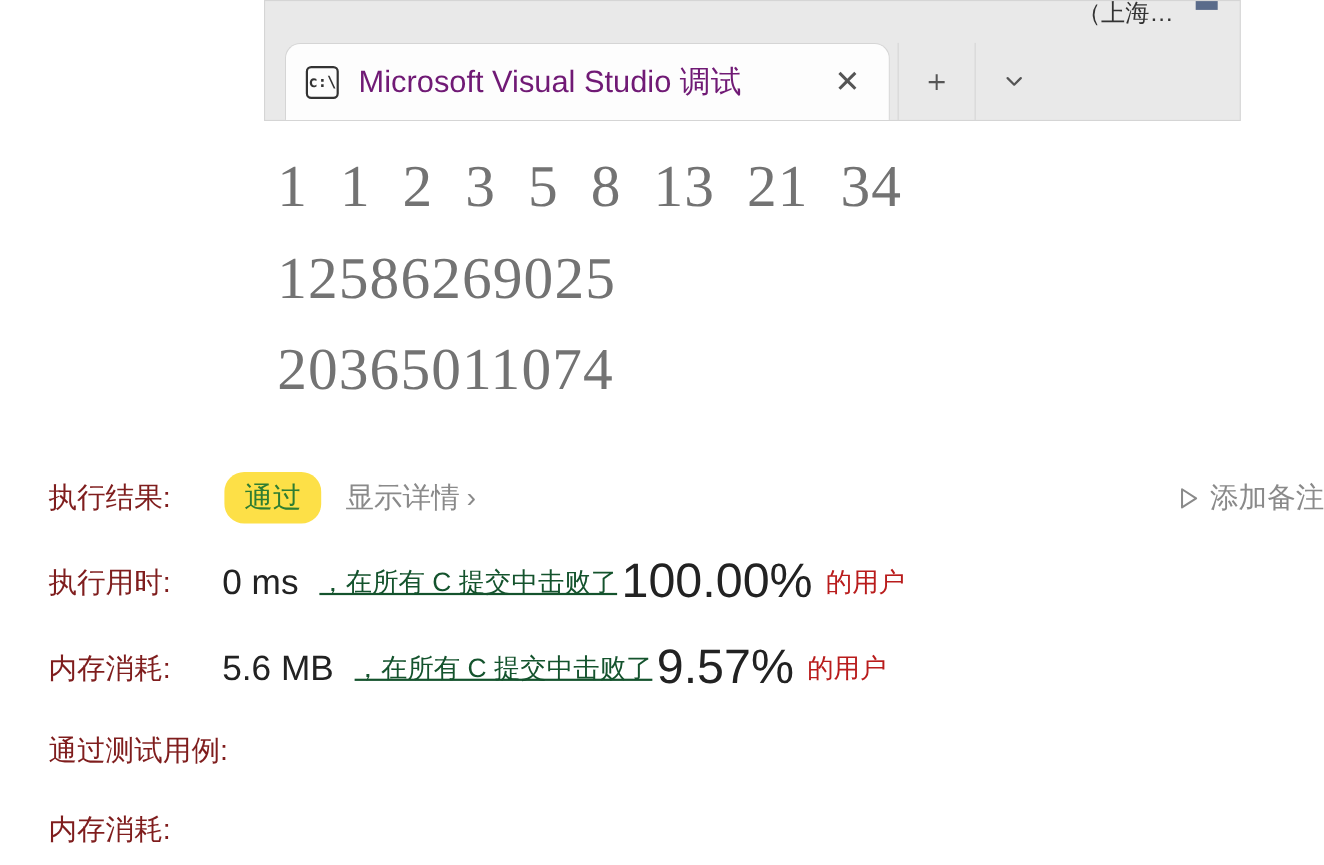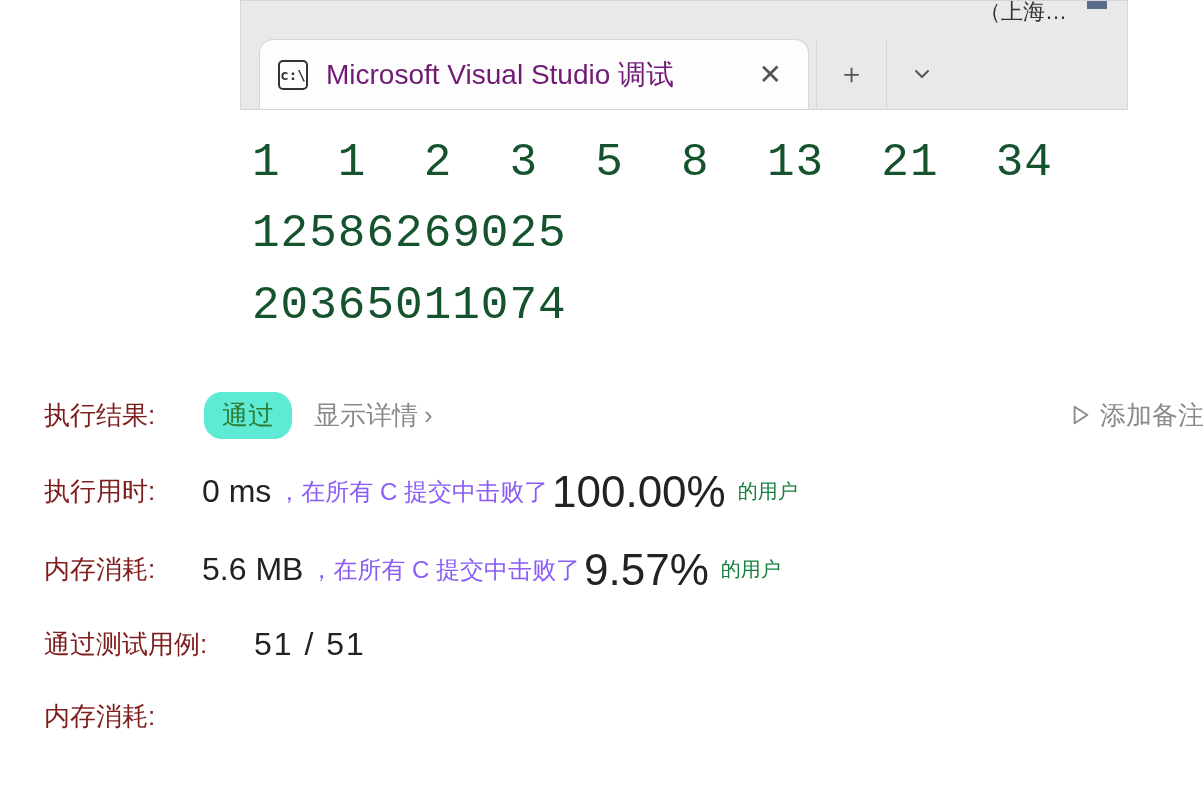--- a/index.html
+++ b/index.html
@@ -94,45 +94,45 @@
     display: flex;
     align-items: center;
     justify-content: center;
     font-size: 28px;
     color: #555;
     border-left: 1px solid #d5d5d5;
   }
   .console-output {
     margin-left: 252px;
     margin-top: 18px;
-    font-family: Liberation Mono, monospace;
-    font-size: 46px;
+    font-family: Liberation Serif, serif;
+    font-size: 54px;
     line-height: 1.55;
-    color: #14532d;
+    color: #737373;
     letter-spacing: 1px;
     white-space: pre;
   }
   .results {
     margin-left: 44px;
     margin-top: 50px;
     font-size: 26px;
   }
   .row {
     display: flex;
     align-items: center;
     margin-bottom: 28px;
     min-height: 44px;
   }
   .row-label {
     color: #7f1d1d;
     font-size: 26px;
     min-width: 150px;
   }
   .badge {
-    background: #5eead4;
+    background: #fde047;
     color: #2e7d32;
     padding: 6px 18px;
     border-radius: 18px;
     font-size: 26px;
     margin-left: 10px;
   }
   .details-link {
     color: #8a8a8a;
     font-size: 26px;
     margin-left: 22px;
@@ -150,31 +150,32 @@
     margin-right: 0;
   }
   .metric-big {
     font-size: 32px;
     color: #222;
     font-weight: 400;
     margin-left: 8px;
   }
   .metric-mid {
     font-size: 24px;
-    color: #8b5cf6;
-    margin-left: 6px;
+    color: #14532d;
+    margin-left: 19px;
+    text-decoration: underline;
   }
   .metric-pct {
     font-size: 44px;
     color: #222;
     margin-left: 4px;
   }
   .metric-trail {
-    font-size: 20px;
-    color: #15803d;
+    font-size: 24px;
+    color: #b91c1c;
     margin-left: 12px;
   }
   .tests-val {
     font-size: 32px;
     color: #222;
     margin-left: 30px;
     letter-spacing: 2px;
   }
   svg.play-icon { width: 22px; height: 22px; }
 </style>
@@ -232,20 +233,19 @@
   <div class="row">
     <span class="row-label">内存消耗:</span>
     <span class="metric-big">5.6 MB</span>
     <span class="metric-mid">，在所有 C 提交中击败了</span>
     <span class="metric-pct">9.57%</span>
     <span class="metric-trail">的用户</span>
   </div>
 
   <div class="row">
     <span class="row-label" style="min-width:180px">通过测试用例:</span>
-    <span class="tests-val">51 / 51</span>
   </div>
 
   <div class="row">
     <span class="row-label">内存消耗:</span>
   </div>
 
 </div>
 
 </body></html>

